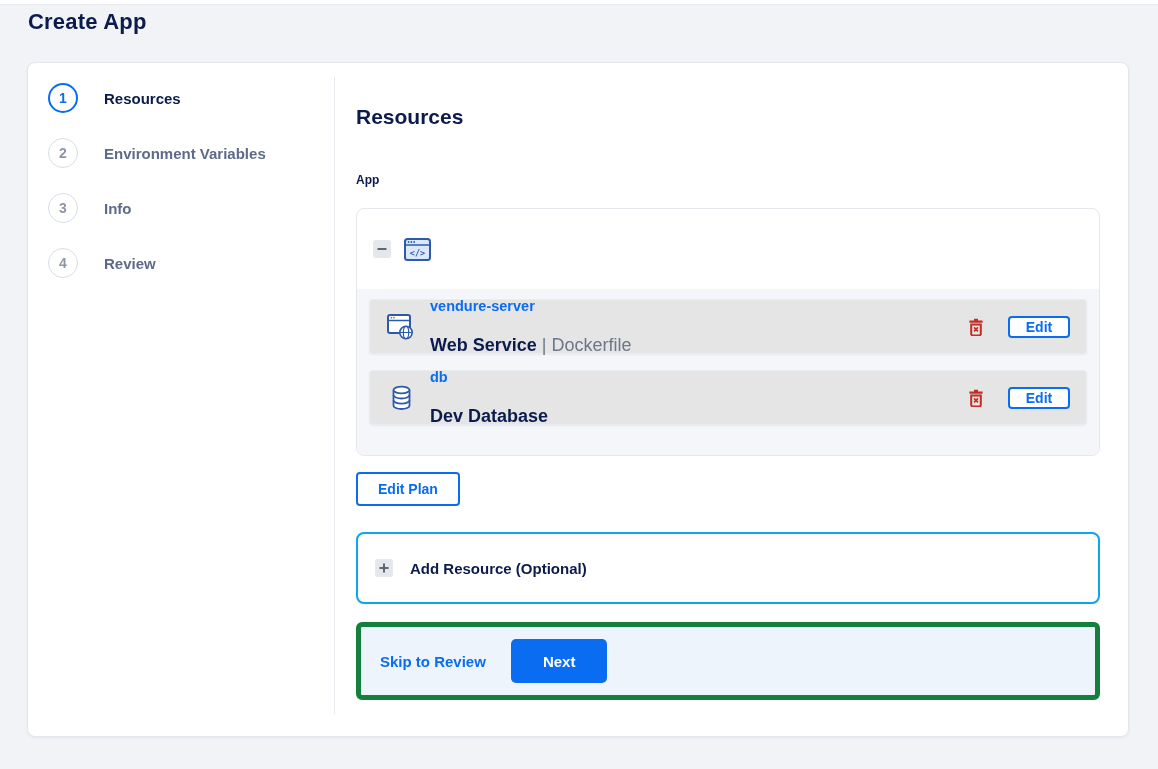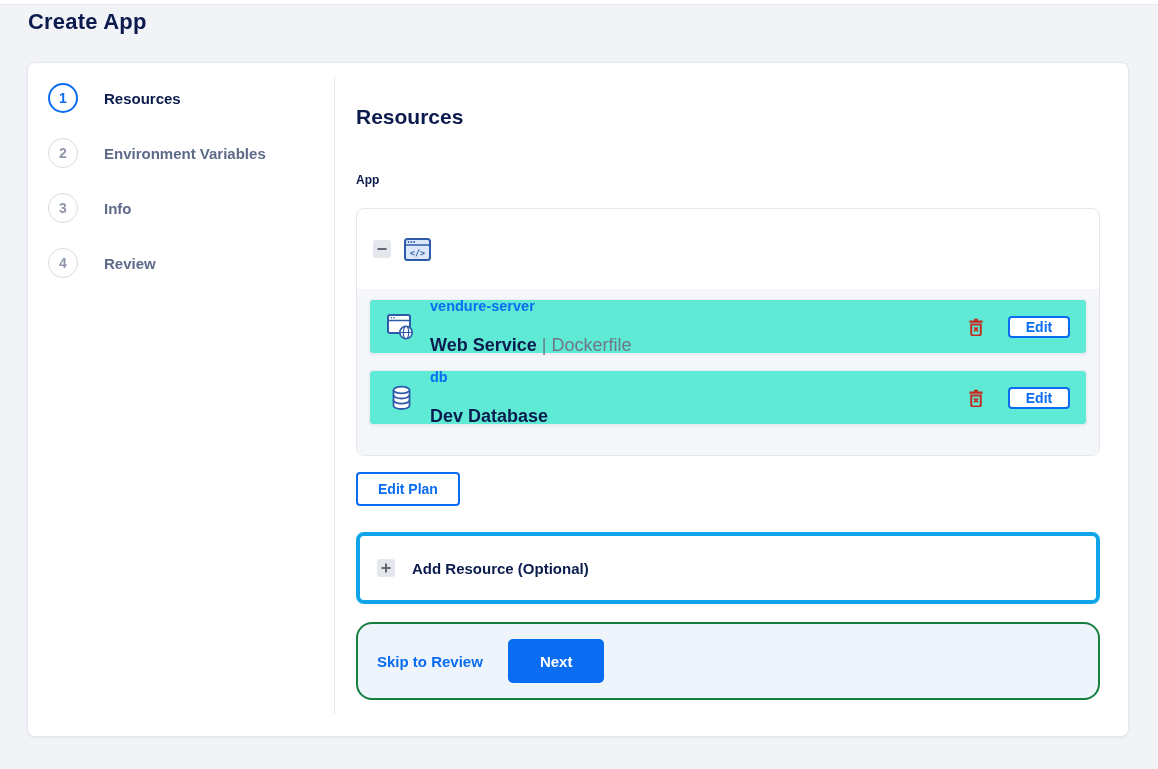--- a/index.html
+++ b/index.html
@@ -55,51 +55,51 @@
     display: flex; align-items: center; justify-content: center; flex: 0 0 18px;
     cursor: pointer;
   }
   .collapse-btn { margin-right: 13px; }
   .app-icon { margin: 0 17px 0 0; display: flex; }
   .group-name { font-size: 15px; font-weight: 700; color: #0b1b4d; }
   .group-summary { font-size: 13.5px; color: #6e7787; margin-top: 4px; }
   .group-body { background: #f4f6fa; padding: 10px 12px 30px; }
   .res-row {
     display: flex; align-items: center; height: 55px; padding: 0 16px;
-    background: #5eead4; border: 1px solid #e9ecf1; border-radius: 4px;
+    background: #e5e5e5; border: 1px solid #e9ecf1; border-radius: 4px;
     box-shadow: 0 1px 2px rgba(16,36,70,.06); margin-bottom: 16px;
   }
   .res-row:last-child { margin-bottom: 0; }
   .res-icon { display: flex; width: 30px; margin-right: 14px; justify-content: center; }
   .res-name { font-size: 14.5px; font-weight: 700; color: #0a6cf1; text-decoration: none; cursor: pointer; }
   .res-line2 { font-size: 18px; margin-top: 20px; }
   .res-type { font-weight: 700; color: #0b1b4d; }
   .res-detail { color: #6e7787; font-weight: 400; }
   .row-actions { margin-left: auto; display: flex; align-items: center; }
   .trash-btn { cursor: pointer; display: flex; margin-right: 24px; }
   .btn-outline {
     display: inline-flex; align-items: center; justify-content: center;
     border: 2px solid #0a6cf1; border-radius: 4px; background: #fff;
     color: #0a6cf1; font-weight: 700; font-size: 14px; cursor: pointer;
     font-family: "Liberation Sans", sans-serif;
   }
   .edit-btn { width: 62px; height: 22px; }
   .edit-plan-btn { margin-top: 16px; height: 34px; padding: 8px 20px; }
   
   .add-card {
-    margin-top: 26px; height: 72px; border: 4px solid #0ea5e9; border-radius: 8px;
+    margin-top: 26px; height: 72px; border: 2px solid #0ea5e9; border-radius: 8px;
     background: #fff; box-shadow: 0 1px 2px rgba(16,36,70,.04);
     display: flex; align-items: center; padding: 12px 17px; cursor: pointer;
   }
   .plus-btn { margin-right: 17px; }
   .add-label { font-size: 15px; font-weight: 700; color: #0b1b4d; }
   
   .footer-bar {
-    margin-top: 18px; height: 78px; background: #eef4fb; border: 2px solid #15803d;
-    border-radius: 16px; display: flex; align-items: center; padding: 0 19px;
+    margin-top: 18px; height: 78px; background: #eef4fb; border: 5px solid #15803d;
+    border-radius: 6px; display: flex; align-items: center; padding: 0 19px;
   }
   .skip-link { color: #0a6cf1; font-size: 15px; font-weight: 700; cursor: pointer; margin-right: 25px; }
   .next-btn {
     height: 44px; padding: 0 32px; background: #0a6cf1; color: #fff;
     border: none; border-radius: 5px; font-size: 15px; font-weight: 700; cursor: pointer;
     font-family: "Liberation Sans", sans-serif;
   }
 </style>
 </head>
 <body>

